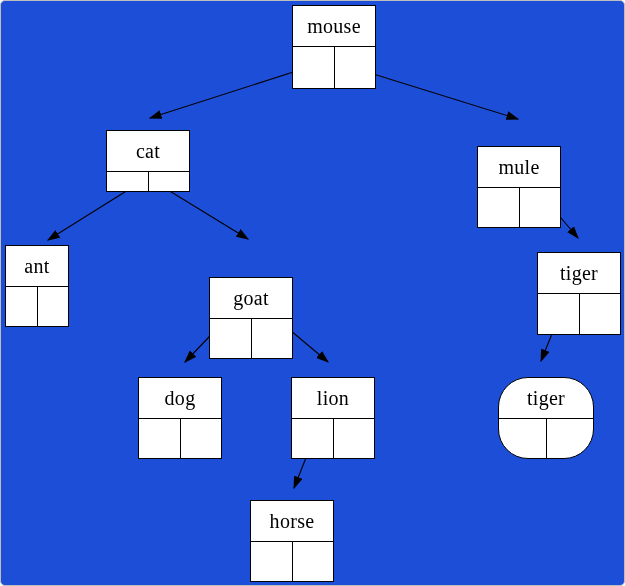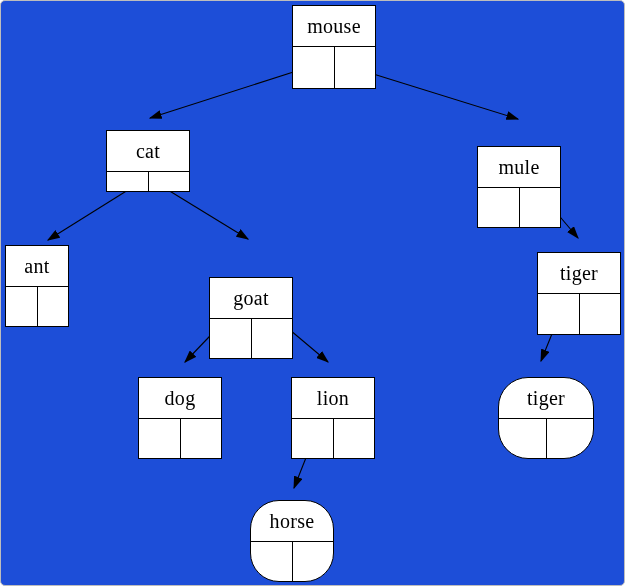--- a/index.html
+++ b/index.html
@@ -139,21 +139,21 @@
           <div class="cell cell-right"></div>
         </div>
       </div>
       <div class="node" style="left: 497px; top: 376px; width: 96px; height: 82px; border-radius: 30px;">
         <div class="node-label">tiger</div>
         <div class="node-cells">
           <div class="cell cell-left"></div>
           <div class="cell cell-right"></div>
         </div>
       </div>
-      <div class="node" style="left: 249px; top: 499px; width: 84px; height: 82px; border-radius: 29px;">
+      <div class="node" style="left: 249px; top: 499px; width: 84px; height: 82px;">
         <div class="node-label">horse</div>
         <div class="node-cells">
           <div class="cell cell-left"></div>
           <div class="cell cell-right"></div>
         </div>
       </div>
     </div>
 </div>
 
 </body></html>

